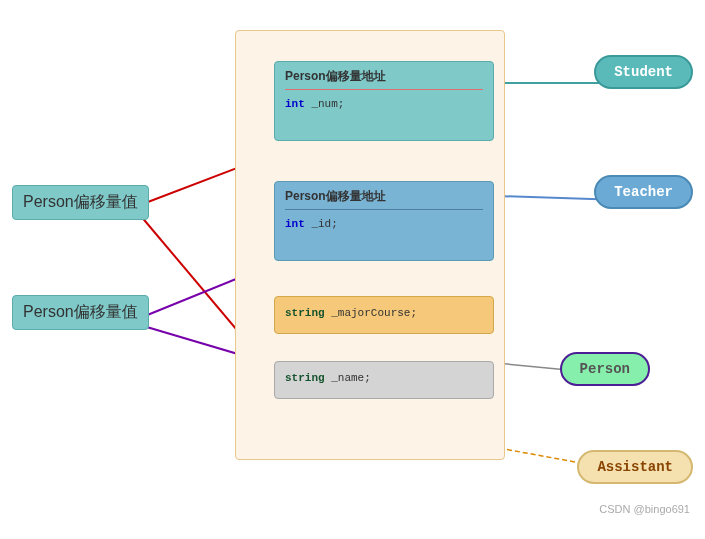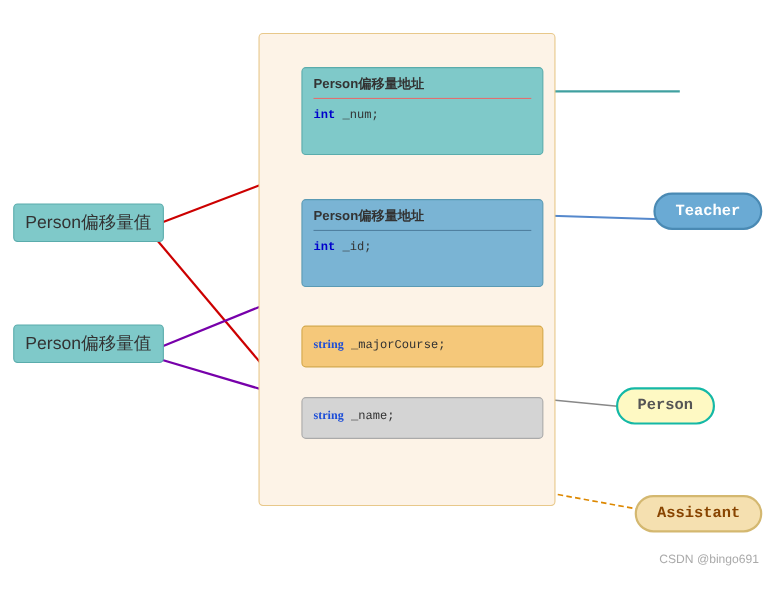--- a/index.html
+++ b/index.html
@@ -86,21 +86,21 @@
     .block-divider-blue {
       border-top: 1px solid #5080a0;
     }
 
     .code-text {
       font-size: 11px;
       color: #333;
     }
 
     .keyword-int { color: #0000cc; font-weight: bold; }
-    .keyword-string { color: #1d4ed8; font-weight: bold; font-family: Liberation Serif, serif; }
+    .keyword-string { color: #14532d; font-weight: bold; }
     .var-text { color: #333; }
 
     
     .offset-box {
       position: absolute;
       background: #7fc9c9;
       border: 1px solid #5aacac;
       border-radius: 4px;
       padding: 6px 10px;
       font-family: 'Microsoft YaHei', SimSun, sans-serif;
@@ -142,22 +142,22 @@
       right: 12px;
       top: 175px;
       background: #6aaad4;
       border: 2px solid #4a8ab4;
       color: #fff;
     }
 
     .class-person {
       right: 55px;
       top: 352px;
-      background: #fef9c3;
-      border: 2px solid #14b8a6;
+      background: #86efac;
+      border: 2px solid #4c1d95;
       color: #555;
     }
 
     .class-assistant {
       right: 12px;
       top: 450px;
       background: #f5e0b0;
       border: 2px solid #d4b870;
       color: #884400;
     }
@@ -262,20 +262,23 @@
   </div>
 
   <div class="offset-box offset-box-1">
     <span>Person偏移量值</span>
   </div>
 
   <div class="offset-box offset-box-2">
     <span>Person偏移量值</span>
   </div>
 
+  <div class="class-box class-student">
+    <span>Student</span>
+  </div>
 
   <div class="class-box class-teacher">
     <span>Teacher</span>
   </div>
 
   <div class="class-box class-person">
     <span>Person</span>
   </div>
 
   <div class="class-box class-assistant">

